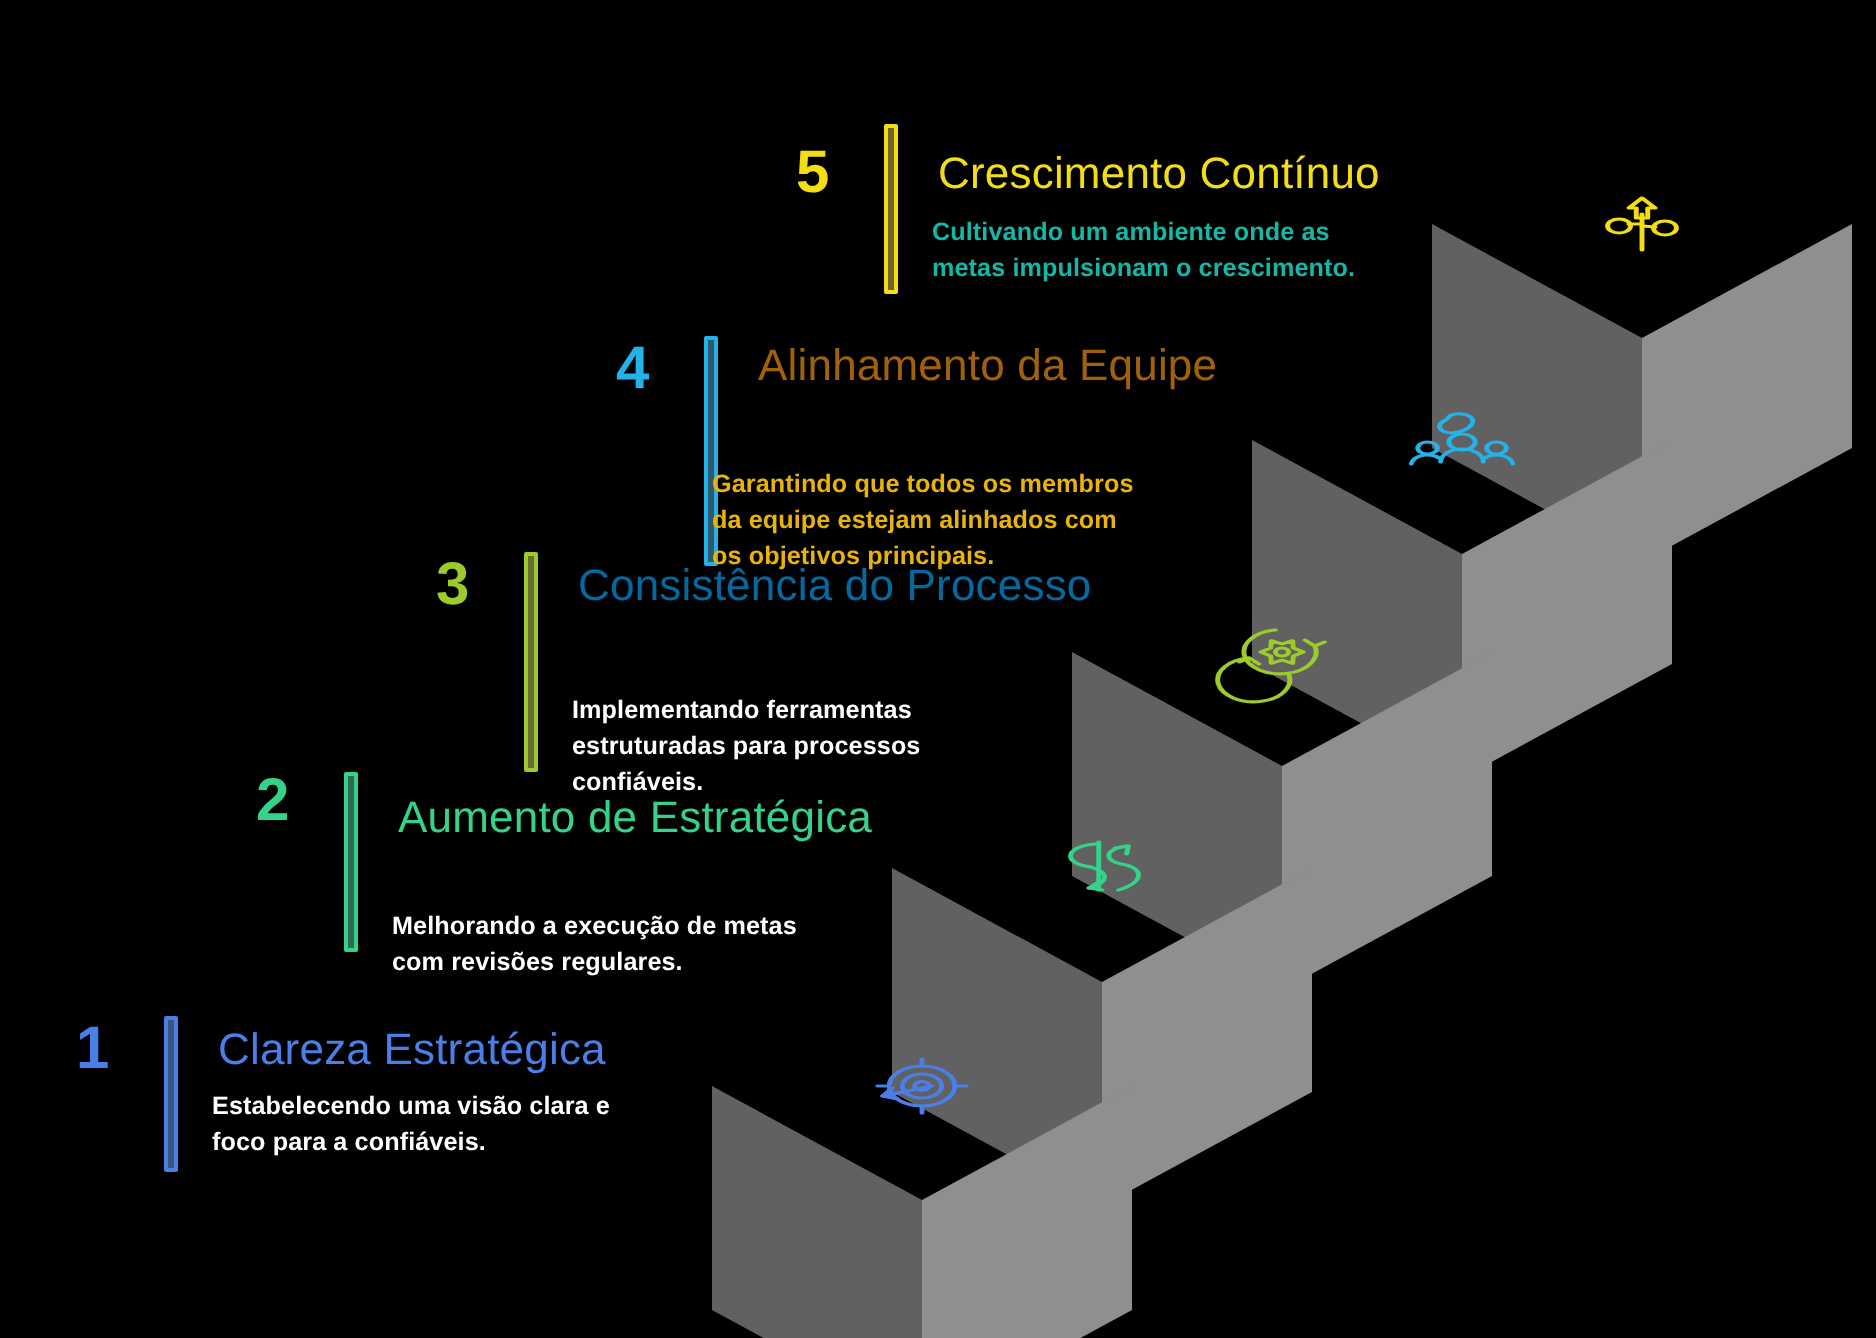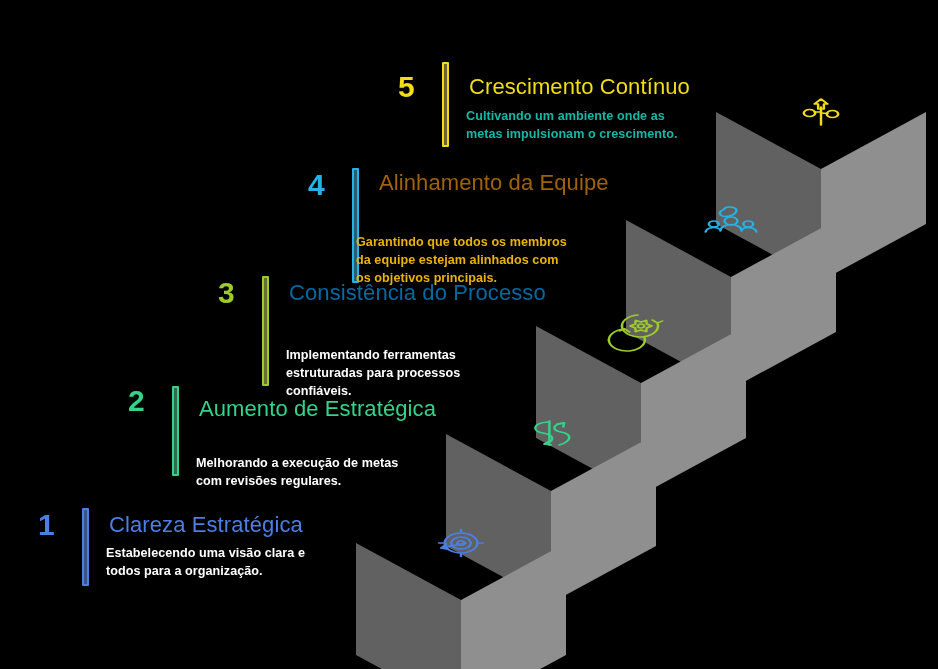--- a/index.html
+++ b/index.html
@@ -104,21 +104,21 @@
           <path d="M -24 10 L 6 0"></path>
           <path d="M -24 10 L -18 2 M -24 10 L -15 13"></path>
         </g>
       </g>
     </svg>
   <div id="labels">
       <div class="num" style="left: 38px; top: 510px; color: rgb(74, 127, 232);">1</div>
       <div class="bar" style="left: 82px; top: 508px; height: 78px; border-color: rgb(74, 127, 232); background: rgb(60, 84, 128);"></div>
       <div class="title" style="left: 109px; top: 514px; color: rgb(74, 127, 232); text-align: right;">Clareza Estratégica</div>
       <div class="desc" style="left: 106px; top: 545px; color: rgb(255, 255, 255); white-space: pre;">Estabelecendo uma visão clara e
-todos para a organização.</div>
+foco para a confiáveis.</div>
       <div class="num" style="left: 128px; top: 386px; color: rgb(53, 211, 138);">2</div>
       <div class="bar" style="left: 172px; top: 386px; height: 90px; border-color: rgb(53, 211, 138); background: rgb(46, 107, 82);"></div>
       <div class="title" style="left: 199px; top: 398px; color: rgb(53, 211, 138);">Aumento de Estratégica</div>
       <div class="desc" style="left: 196px; top: 443px; color: rgb(255, 255, 255); white-space: pre; margin-top: 12px;">Melhorando a execução de metas
 com revisões regulares.</div>
       <div class="num" style="left: 218px; top: 278px; color: rgb(156, 203, 43);">3</div>
       <div class="bar" style="left: 262px; top: 276px; height: 110px; border-color: rgb(156, 203, 43); background: rgb(102, 110, 51);"></div>
       <div class="title" style="left: 289px; top: 282px; color: #0369a1;">Consistência do Processo</div>
       <div class="desc" style="left: 286px; top: 315px; color: rgb(255, 255, 255); white-space: pre; margin-top: 32px;">Implementando ferramentas
 estruturadas para processos

